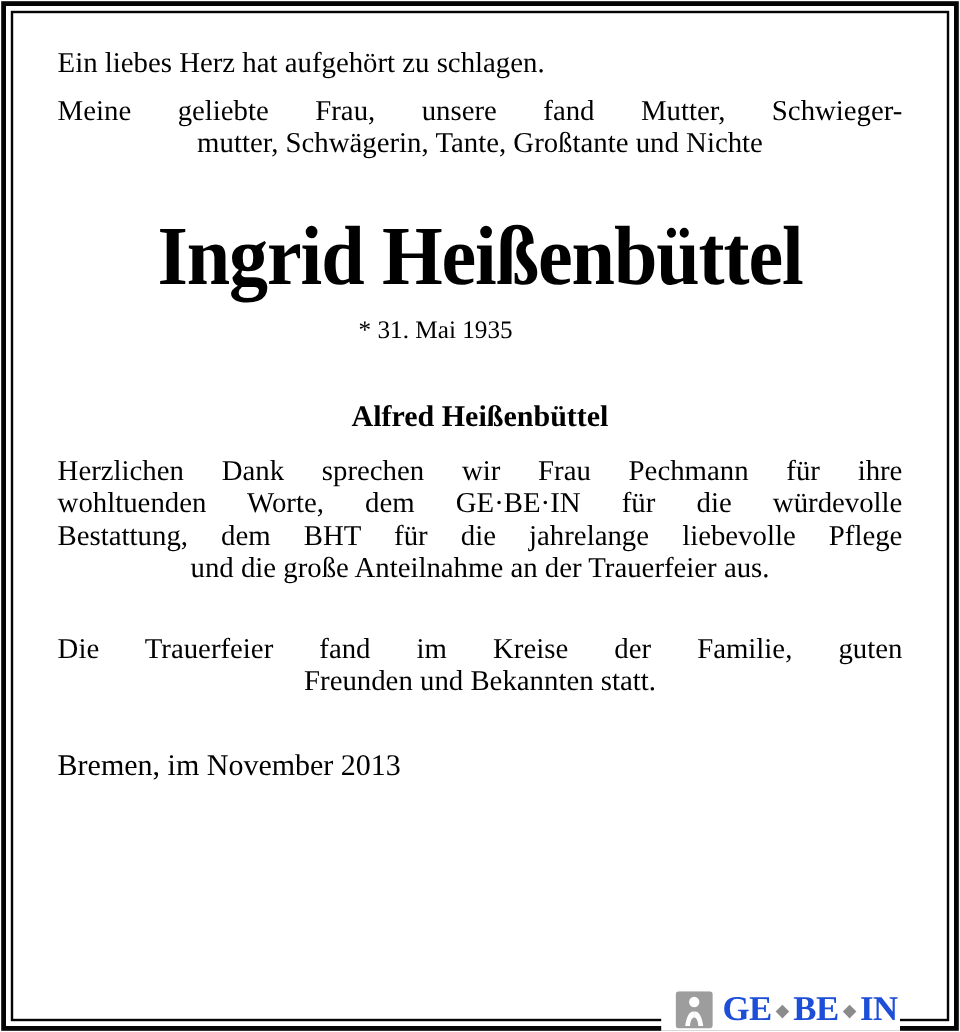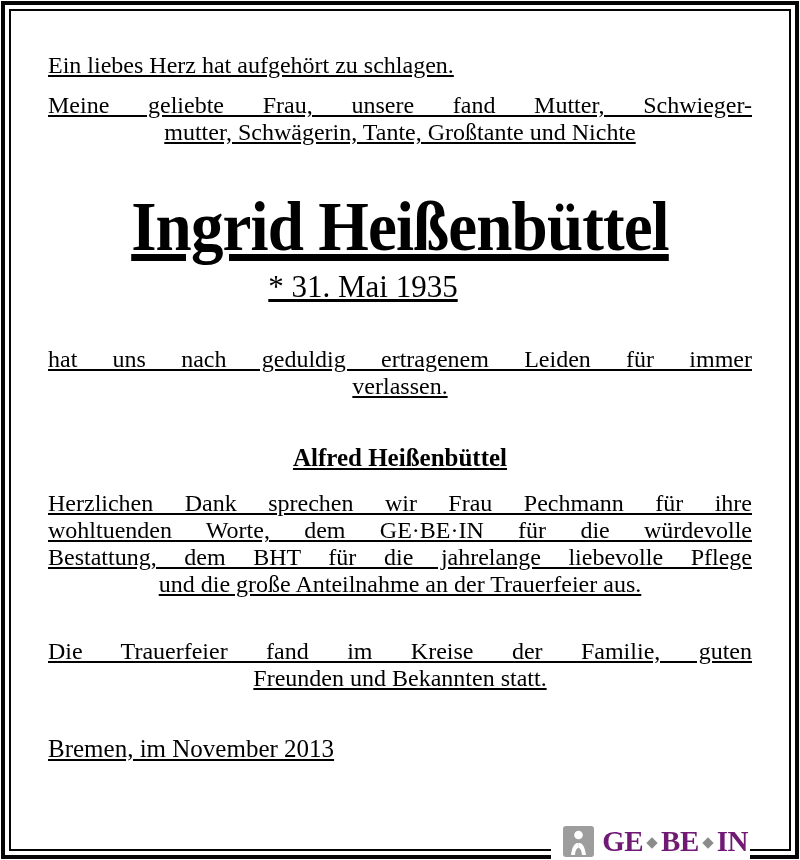--- a/index.html
+++ b/index.html
@@ -17,23 +17,22 @@
     border: 4px solid #050505;
     pointer-events: none;
   }
   .frame-inner {
     position: absolute; inset: 9px;
     border: 2px solid #050505;
     pointer-events: none;
   }
   .content {
     position: absolute; inset: 12px;
-    padding: 40px 36px;
+    padding: 28px 36px;
     box-sizing: border-box;
-    text-decoration: underline;
   }
   .body-size { font-size: 24px; line-height: 27px; }
   .para .jline { text-align: justify; text-align-last: justify; }
   .para .lline { text-align: center; }
   .opening { margin: 0 0 13px 0; }
   .intro { margin: 0; }
   .name {
     margin: 46px 0 0 0;
     font-size: 70px;
     line-height: 1.0;
@@ -41,21 +40,21 @@
     text-align: center;
     letter-spacing: -1px;
     transform: scaleX(0.93);
     white-space: nowrap;
   }
   .dates {
     display: flex;
     justify-content: center;
     gap: 92px;
     margin-top: 10px;
-    font-size: 31px;
+    font-size: 21px;
     line-height: 30px;
     transform: translateX(-37px);
   }
   .farewell { margin-top: 44px; }
   .on-behalf {
     margin-top: 44px;
     text-align: center;
     font-size: 26px;
     line-height: 28px;
   }
@@ -78,21 +77,21 @@
     display: flex;
     align-items: center;
     gap: 8px;
     padding: 2px 2px 2px 12px;
   }
   .logo-text {
     font-weight: bold;
     font-size: 29px;
     line-height: 31px;
     letter-spacing: -0.5px;
-    color: #701a75;
+    color: #1d4ed8;
     display: flex;
     align-items: center;
   }
   .diamond {
     display: inline-block;
     width: 8px; height: 8px;
     background: #8b8b8b;
     transform: rotate(45deg);
     margin: 2px 5px 0 5px;
   }
@@ -112,24 +111,20 @@
       <div class="jline">Meine geliebte Frau, unsere fand Mutter, Schwieger-</div>
       <div class="lline">mutter, Schwägerin, Tante, Großtante und Nichte</div>
     </div>
 
     <h1 class="name">Ingrid Heißenbüttel</h1>
 
     <div class="dates">
       <span class="date-birth">* 31. Mai 1935</span>
     </div>
 
-    <div class="para farewell body-size">
-      <div class="jline">hat uns nach geduldig ertragenem Leiden für immer</div>
-      <div class="lline">verlassen.</div>
-    </div>
 
     <div class="on-behalf">
     </div>
 
     <div class="mourner">Alfred Heißenbüttel</div>
 
     <div class="para thanks body-size">
       <div class="jline">Herzlichen Dank sprechen wir Frau Pechmann für ihre</div>
       <div class="jline">wohltuenden Worte, dem GE·BE·IN für die würdevolle</div>
       <div class="jline">Bestattung, dem BHT für die jahrelange liebevolle Pflege</div>

